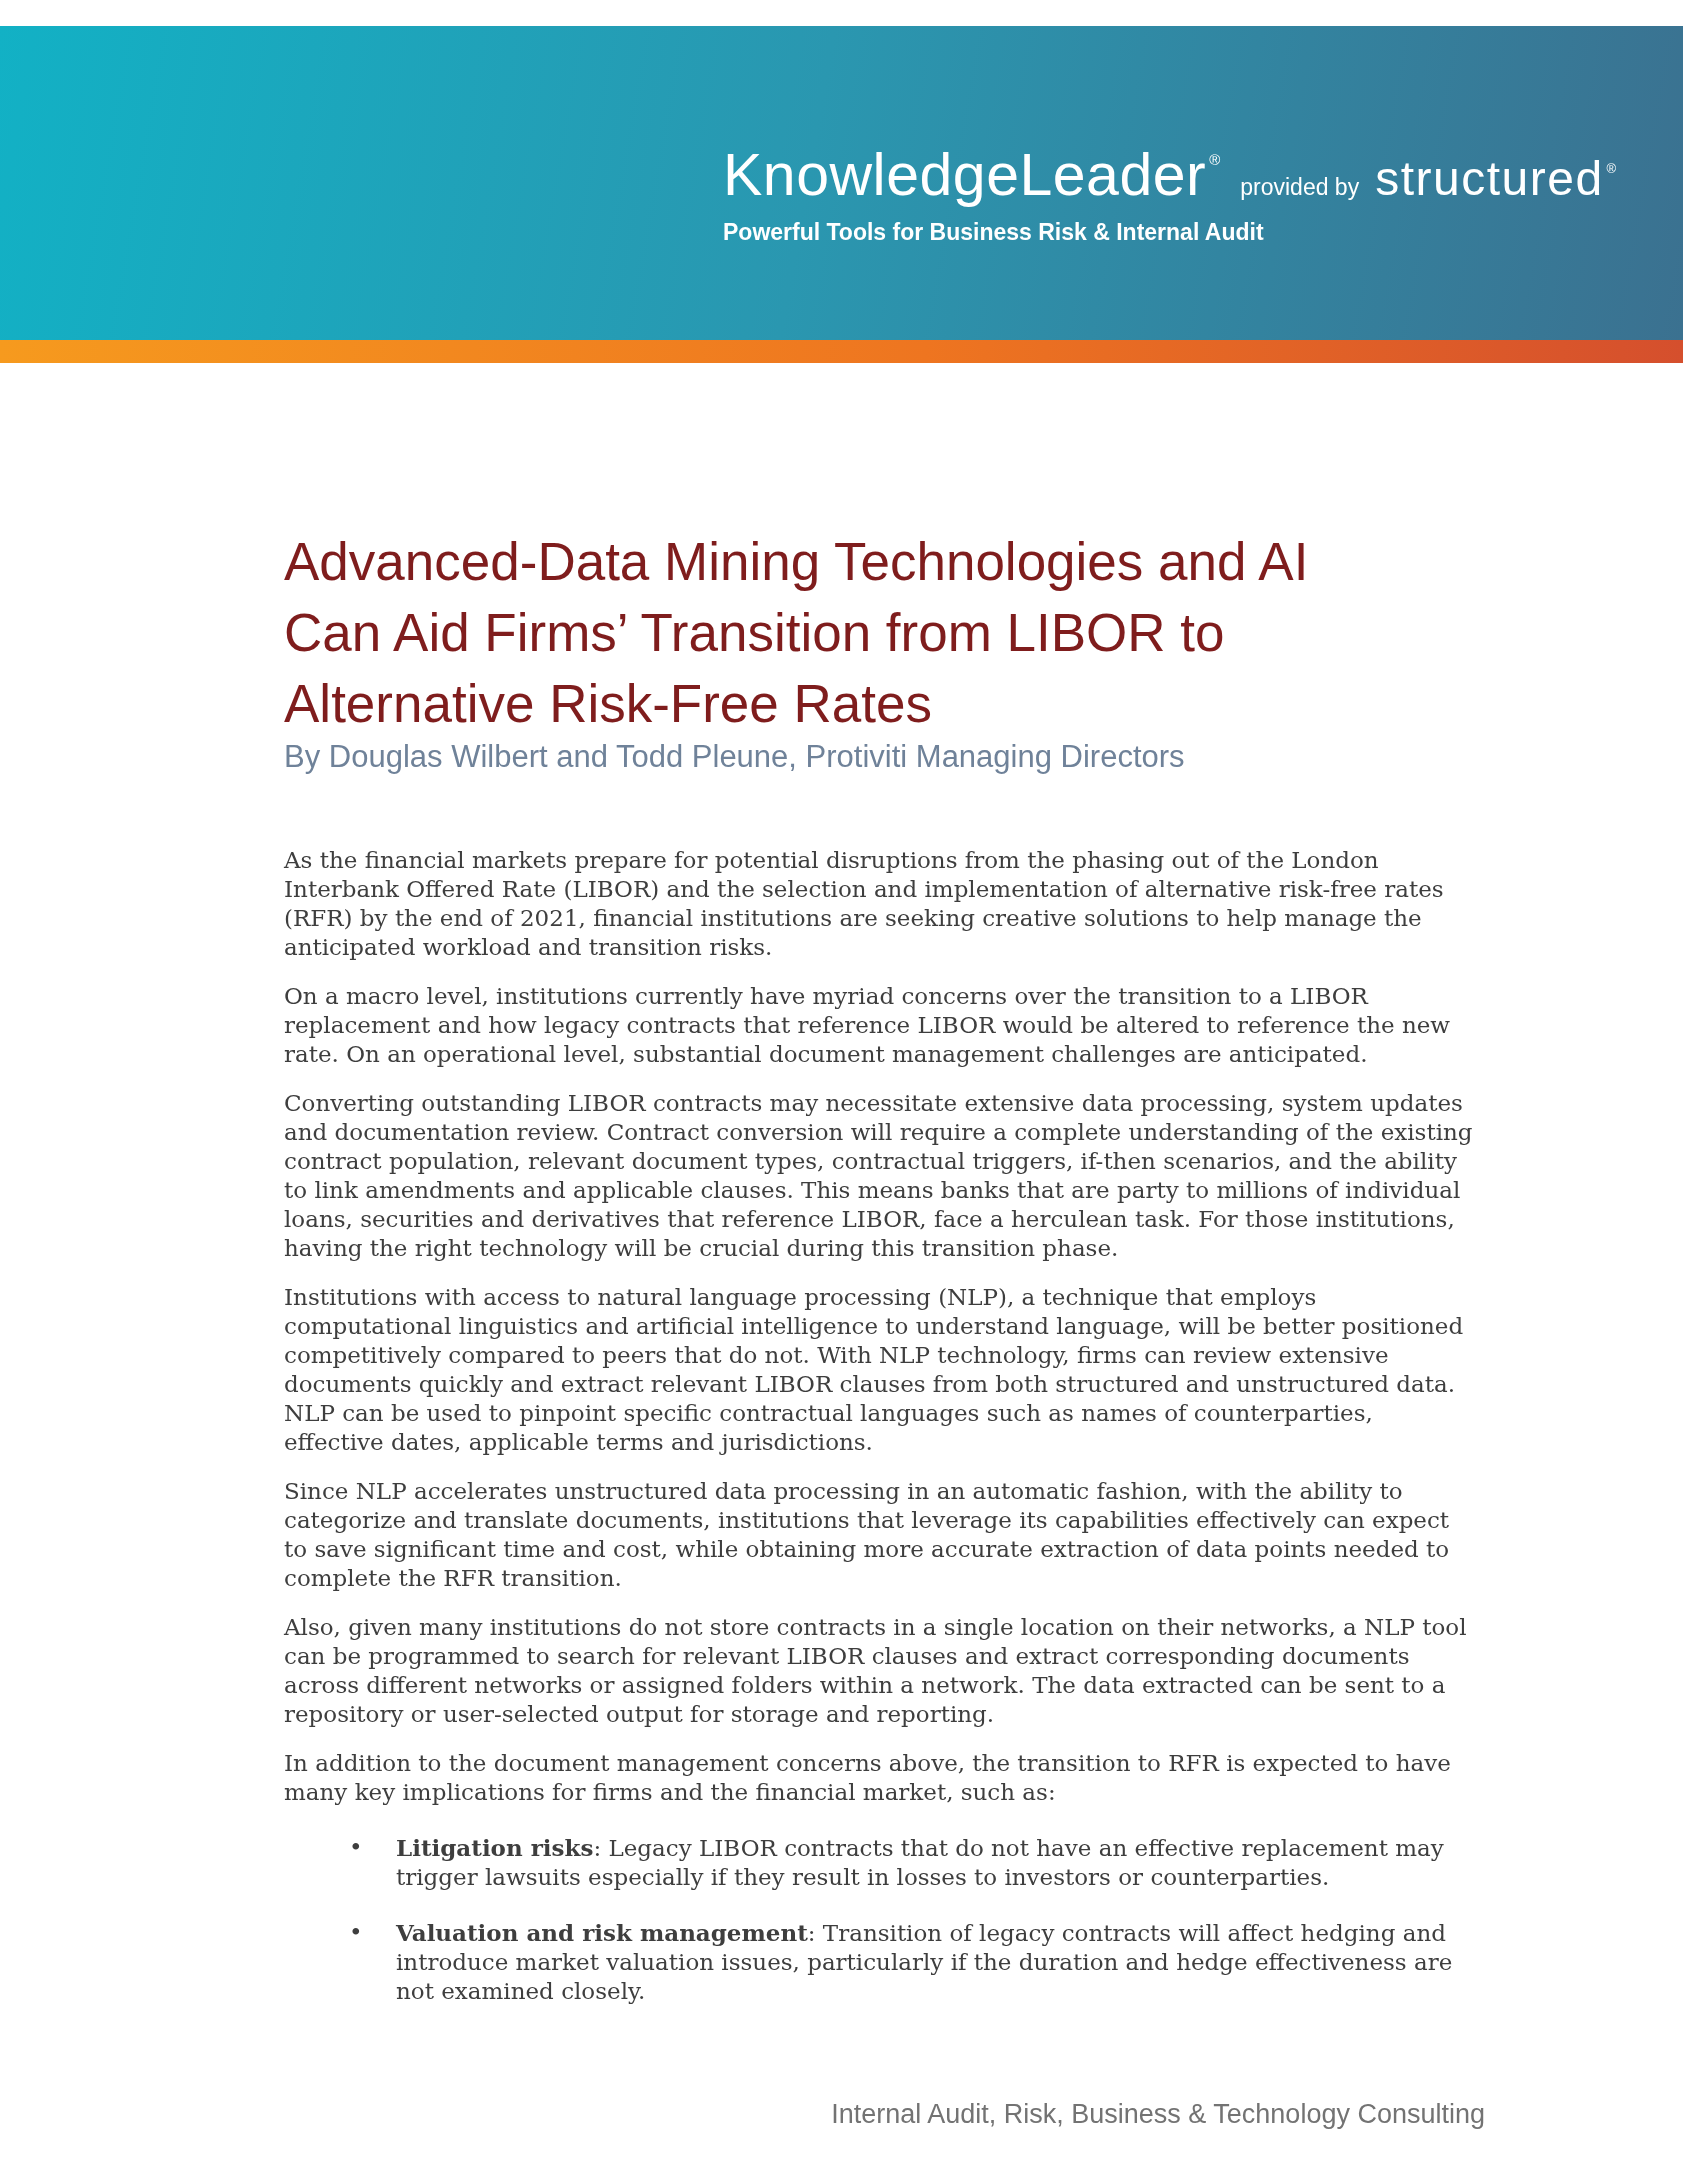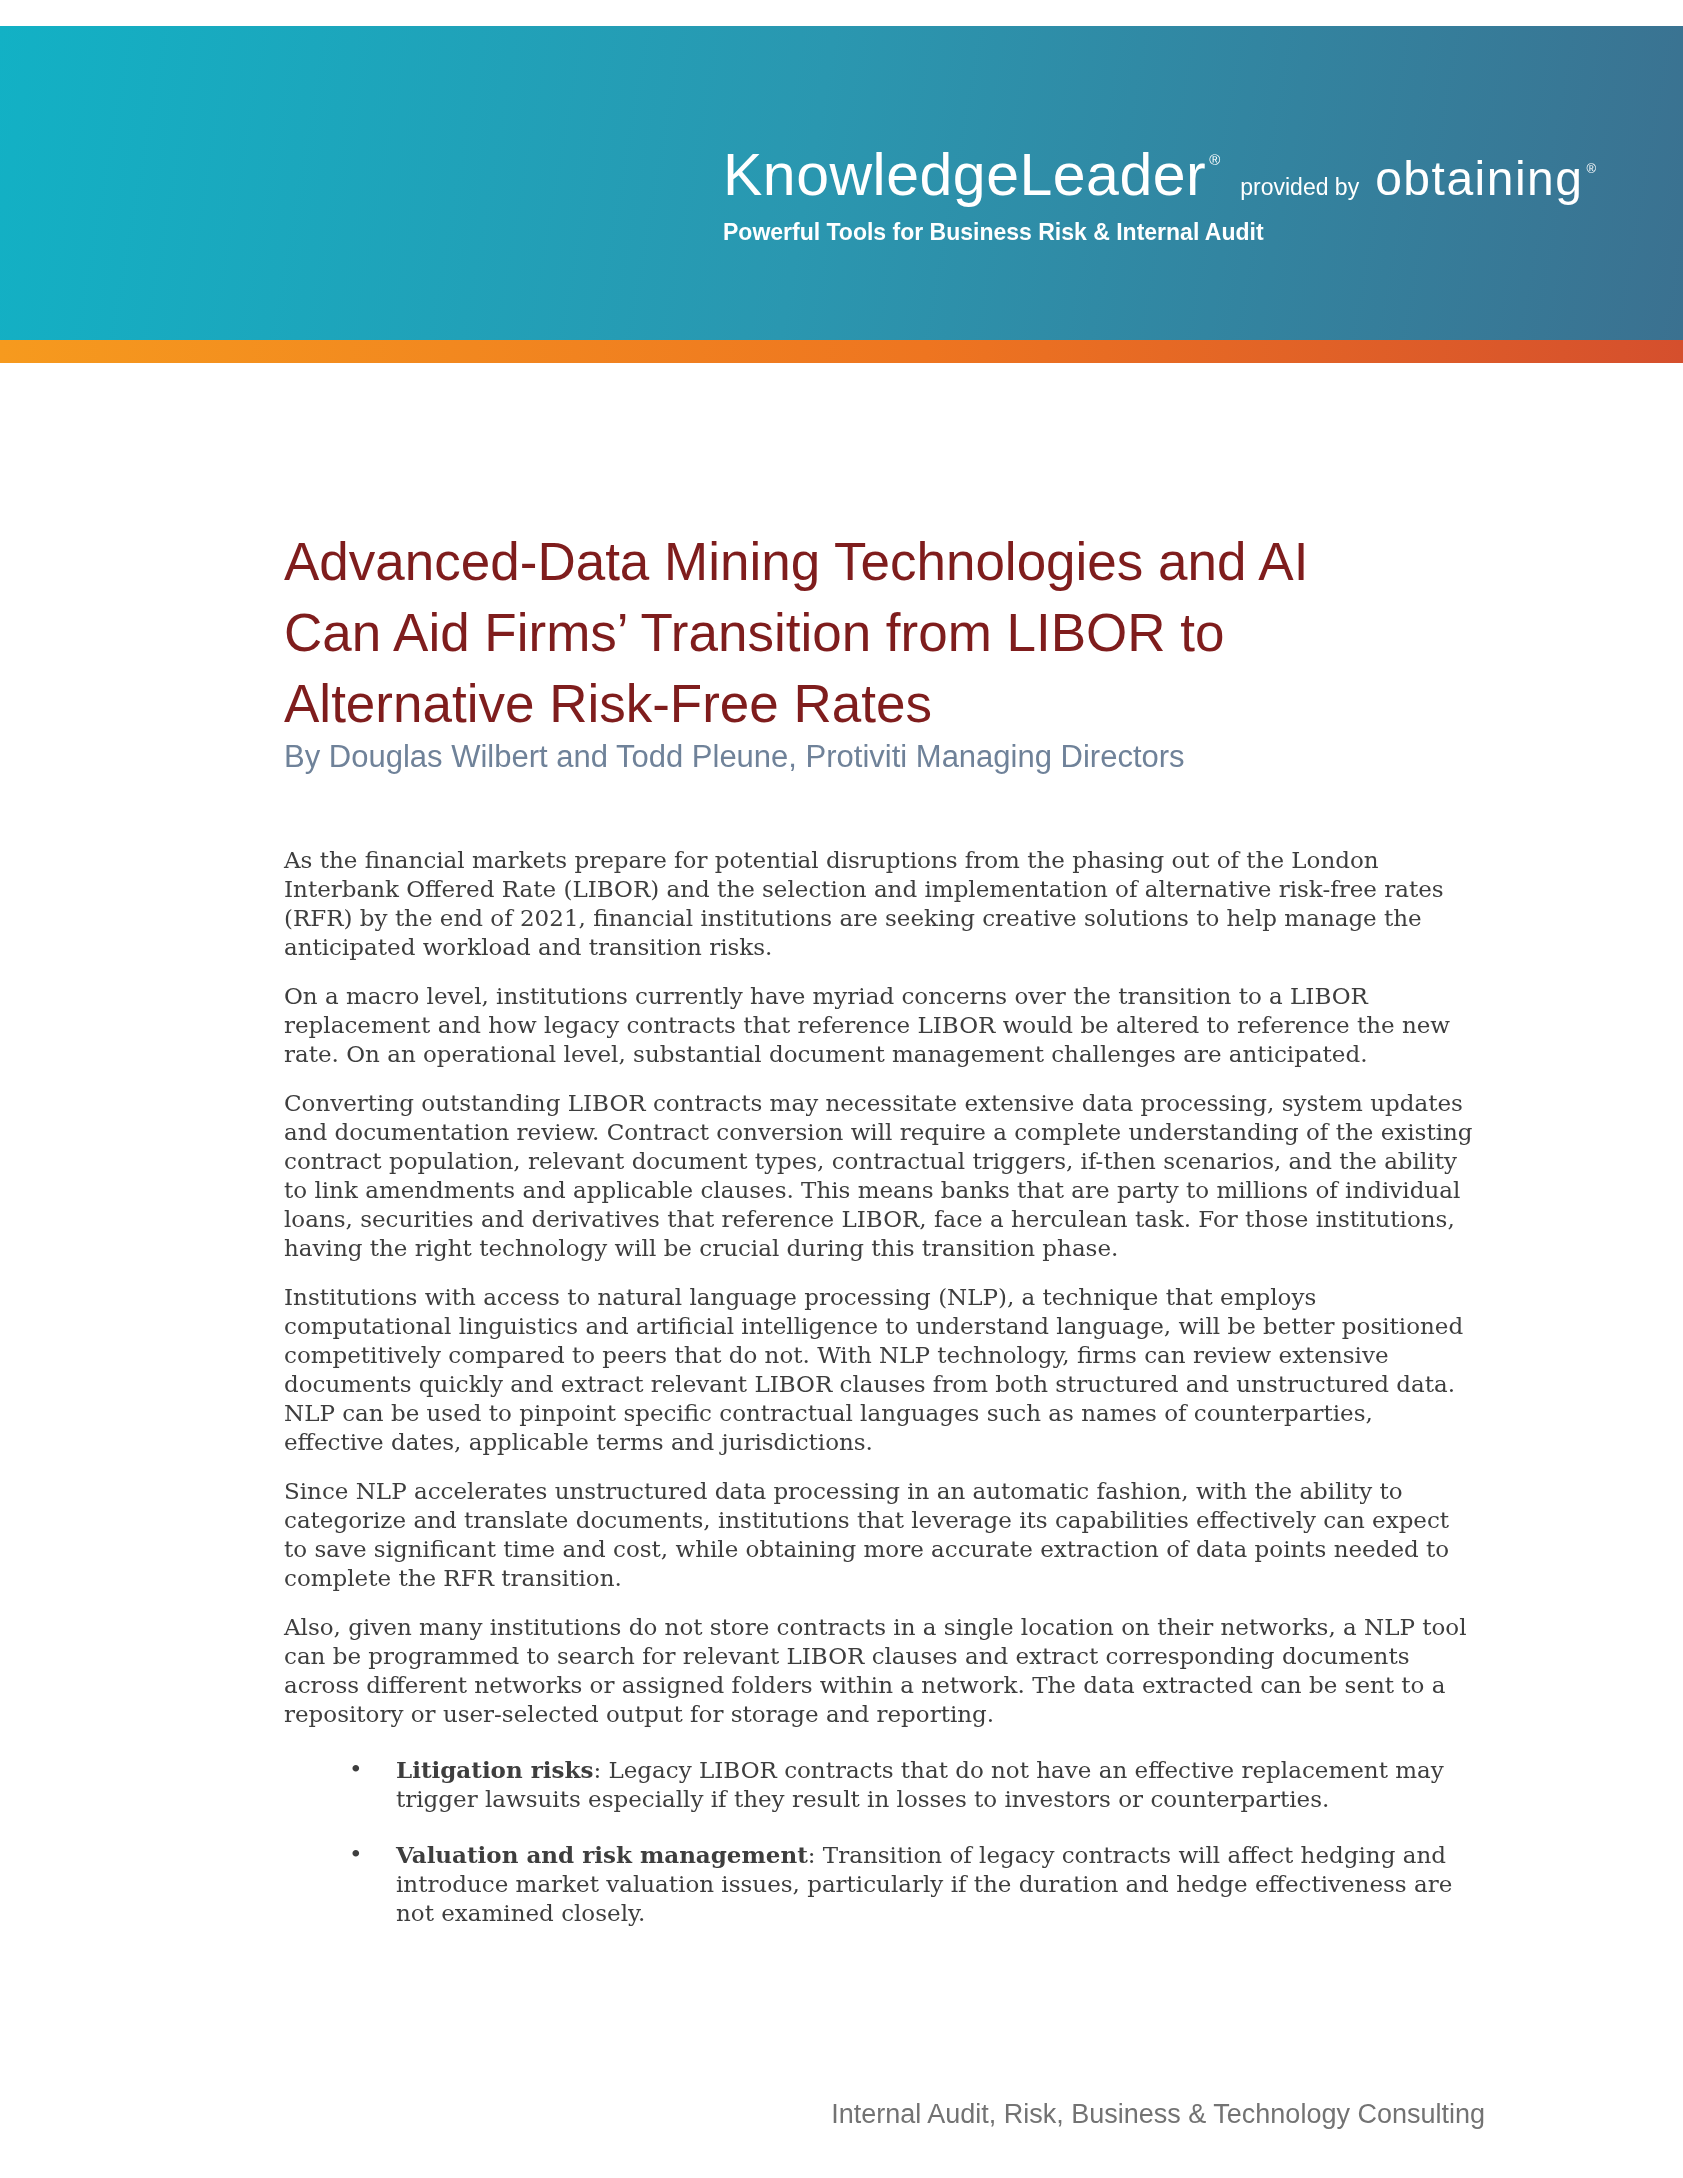--- a/index.html
+++ b/index.html
@@ -76,21 +76,21 @@
 </style>
 </head>
 <body>
 
 <div class="header-band">
   <div class="logo-block">
     <div class="logo-row">
       <span class="brand-name">KnowledgeLeader</span>
         <span class="reg-mark">®</span>
       <span class="provided-by">provided by</span>
-      <span class="partner-name">obtaining</span>
+      <span class="partner-name">structured</span>
         <span class="reg-mark-sm">®</span>
     </div>
     <div class="tagline">Powerful Tools for Business Risk &amp; Internal Audit</div>
   </div>
 </div>
 <div class="accent-stripe"></div>
 
 <div class="content">
   <div class="page-title">
     <div>Advanced-Data Mining Technologies and AI</div>
@@ -99,20 +99,21 @@
   </div>
   <div class="byline">By Douglas Wilbert and Todd Pleune, Protiviti Managing Directors</div>
 
   <div class="article-body">
     <p>As the financial markets prepare for potential disruptions from the phasing out of the London Interbank Offered Rate (LIBOR) and the selection and implementation of alternative risk-free rates (RFR) by the end of 2021, financial institutions are seeking creative solutions to help manage the anticipated workload and transition risks.</p>
     <p>On a macro level, institutions currently have myriad concerns over the transition to a LIBOR replacement and how legacy contracts that reference LIBOR would be altered to reference the new rate. On an operational level, substantial document management challenges are anticipated.</p>
     <p>Converting outstanding LIBOR contracts may necessitate extensive data processing, system updates and documentation review. Contract conversion will require a complete understanding of the existing contract population, relevant document types, contractual triggers, if-then scenarios, and the ability to link amendments and applicable clauses. This means banks that are party to millions of individual loans, securities and derivatives that reference LIBOR, face a herculean task. For those institutions, having the right technology will be crucial during this transition phase.</p>
     <p>Institutions with access to natural language processing (NLP), a technique that employs computational linguistics and artificial intelligence to understand language, will be better positioned competitively compared to peers that do not. With NLP technology, firms can review extensive documents quickly and extract relevant LIBOR clauses from both structured and unstructured data. NLP can be used to pinpoint specific contractual languages such as names of counterparties, effective dates, applicable terms and jurisdictions.</p>
     <p>Since NLP accelerates unstructured data processing in an automatic fashion, with the ability to categorize and translate documents, institutions that leverage its capabilities effectively can expect to save significant time and cost, while obtaining more accurate extraction of data points needed to complete the RFR transition.</p>
     <p>Also, given many institutions do not store contracts in a single location on their networks, a NLP tool can be programmed to search for relevant LIBOR clauses and extract corresponding documents across different networks or assigned folders within a network. The data extracted can be sent to a repository or user-selected output for storage and reporting.</p>
+    <p>In addition to the document management concerns above, the transition to RFR is expected to have many key implications for firms and the financial market, such as:</p>
 
     <div class="bullet-list">
       <div class="bullet-item">
         <span class="bullet-marker">•</span>
         <span class="bullet-lead">Litigation risks</span><span>: Legacy LIBOR contracts that do not have an effective replacement may trigger lawsuits especially if they result in losses to investors or counterparties.</span>
       </div>
       <div class="bullet-item">
         <span class="bullet-marker">•</span>
         <span class="bullet-lead">Valuation and risk management</span><span>: Transition of legacy contracts will affect hedging and introduce market valuation issues, particularly if the duration and hedge effectiveness are not examined closely.</span>
       </div>

